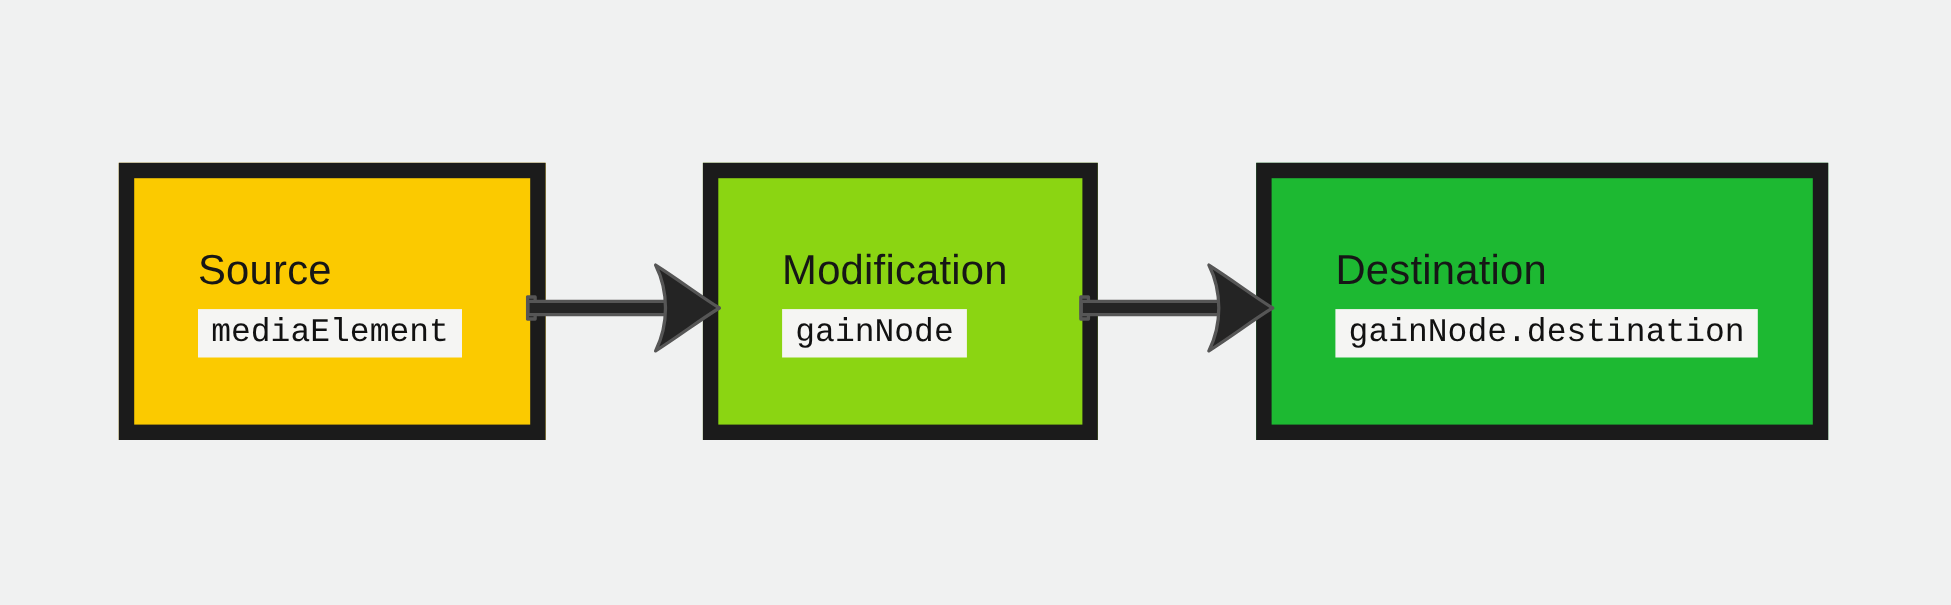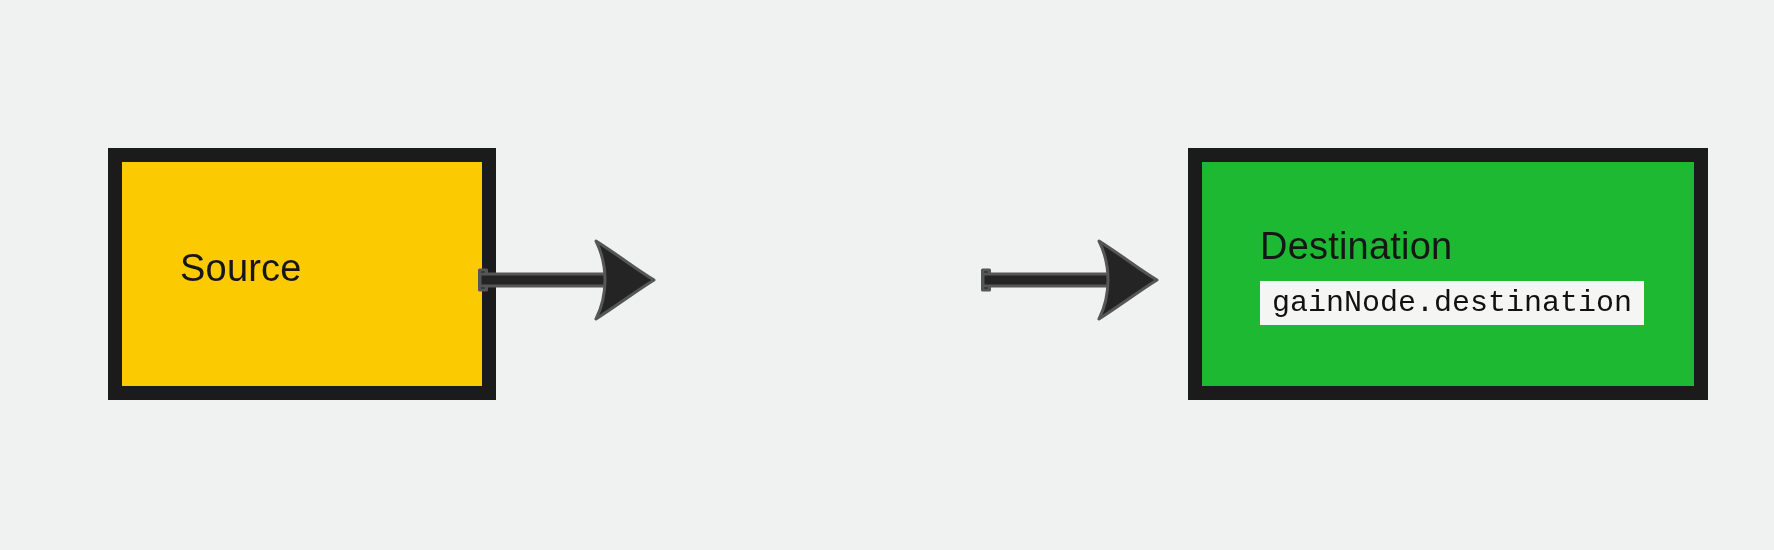--- a/index.html
+++ b/index.html
@@ -23,21 +23,21 @@
     border: 14px solid var(--node-border, #1b1b1b);
     display: flex;
     flex-direction: column;
     justify-content: center;
     align-items: flex-start;
     padding-left: 58px;
     padding-right: 20px;
   }
   .node.n1 { left: 108px;  width: 388px; }
   .node.n2 { left: 639px;  width: 359px; }
-  .node.n3 { left: 1188px; width: 520px; }
+  .node.n3 { left: 1142px; width: 520px; }
   .node-title {
     font-size: 38px;
     font-weight: 500;
     line-height: 46px;
     color: var(--title-text, #161616);
     margin-bottom: 12px;
     letter-spacing: 0.2px;
   }
   .node-code {
     display: inline-block;
@@ -65,28 +65,33 @@
     stroke-linejoin: round;
   }
 </style>
 </head>
 <body>
 
 <div class="stage">
 
   <div class="node n1" style="background-color: rgb(251, 202, 0);">
     <div class="node-title">Source</div>
+    <div class="node-code">mediaElement</div>
   </div>
 
   <svg class="arrow a1" viewBox="0 0 184 100" xmlns="http://www.w3.org/2000/svg" aria-hidden="true">
     <rect class="stroke-part" x="1.5" y="40" width="7" height="20"></rect>
     <rect class="stroke-part" x="2" y="44" width="128" height="12"></rect>
     <path class="stroke-part" d="M176,50 C158,39 140,25 118,11 C130,35 130,65 118,89 C140,75 158,61 176,50 Z"></path>
   </svg>
 
+  <div class="node n2" style="background-color: rgb(139, 213, 18);">
+    <div class="node-title">Modification</div>
+    <div class="node-code">gainNode</div>
+  </div>
 
   <svg class="arrow a2" viewBox="0 0 184 100" xmlns="http://www.w3.org/2000/svg" aria-hidden="true">
     <rect class="stroke-part" x="1.5" y="40" width="7" height="20"></rect>
     <rect class="stroke-part" x="2" y="44" width="128" height="12"></rect>
     <path class="stroke-part" d="M176,50 C158,39 140,25 118,11 C130,35 130,65 118,89 C140,75 158,61 176,50 Z"></path>
   </svg>
 
   <div class="node n3" style="background-color: rgb(29, 185, 50);">
     <div class="node-title">Destination</div>
     <div class="node-code">gainNode.destination</div>

